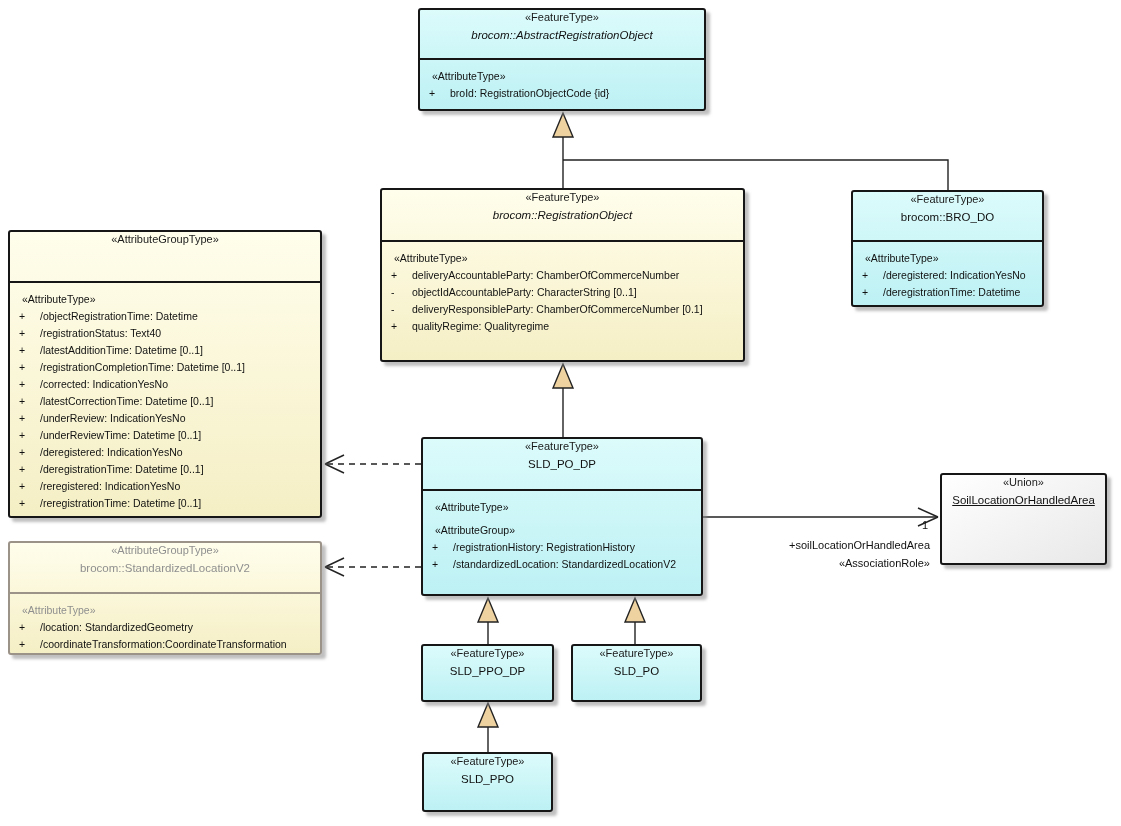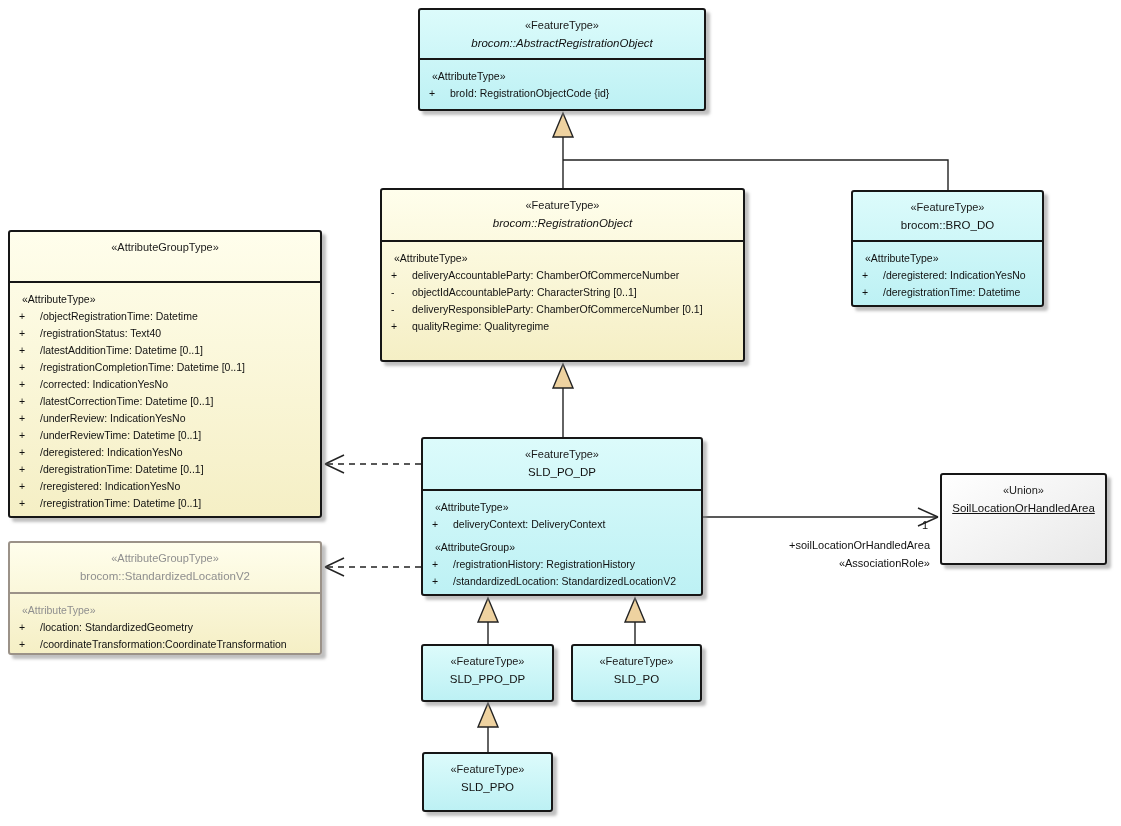--- a/index.html
+++ b/index.html
@@ -22,21 +22,20 @@
     overflow: hidden;
   }
   .cyan   { background: linear-gradient(180deg, #dcfbfb 0%, #bdf1f4 100%); }
   .yellow { background: linear-gradient(180deg, #fffeec 0%, #f5efc5 100%); }
   .graygrad { background: linear-gradient(150deg, #ffffff 0%, #e8e8e8 100%); }
   .muted-border { border-color: #9b9288; }
 
   .hdr {
     box-sizing: border-box;
     text-align: center;
-    padding-top: 8px;
     border-bottom: 2px solid #161616;
   }
   .hdr.noline { border-bottom: none; }
   .muted-border .hdr { border-bottom-color: #9b9288; }
 
   .stereo { font-size: 11px; color: #1a1a1a; line-height: 14px; }
   .cname  { font-size: 11.5px; font-weight: normal; color: #111; margin-top: 4px; line-height: 14px; }
   .italic { font-style: italic; }
   .underline { text-decoration: underline; }
   .muted-text { color: #8f8f8f; }
@@ -219,23 +218,20 @@
     </div>
   </div>
 
   <div class="box cyan" style="left:421px; top:437px; width:282px; height:159px;">
     <div class="hdr" style="height:52px;">
       <div class="stereo">«FeatureType»</div>
       <div class="cname">SLD_PO_DP</div>
     </div>
     <div class="attrs">
       <div class="heading">«AttributeType»</div>
-      <div class="row">
-        <span class="vis">+</span><span>deliveryContext: DeliveryContext</span>
-      </div>
       <div class="heading gap-above">«AttributeGroup»</div>
       <div class="row">
         <span class="vis">+</span><span>/registrationHistory: RegistrationHistory</span>
       </div>
       <div class="row">
         <span class="vis">+</span><span>/standardizedLocation: StandardizedLocationV2</span>
       </div>
     </div>
   </div>
 

